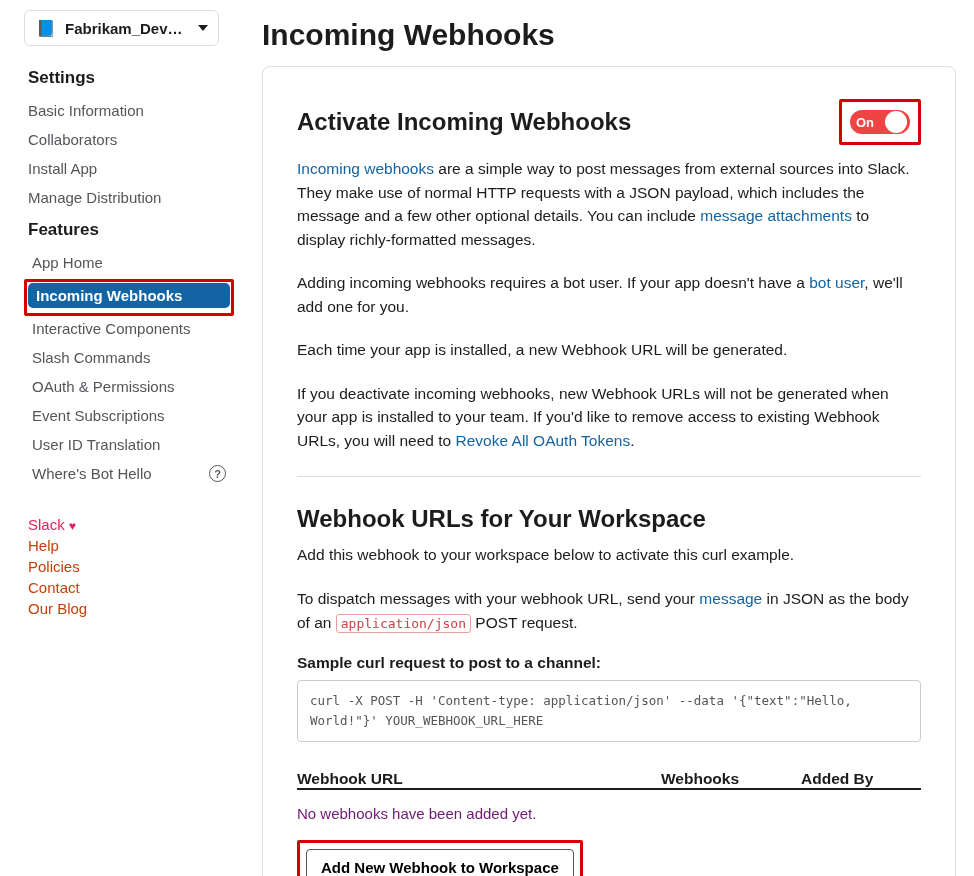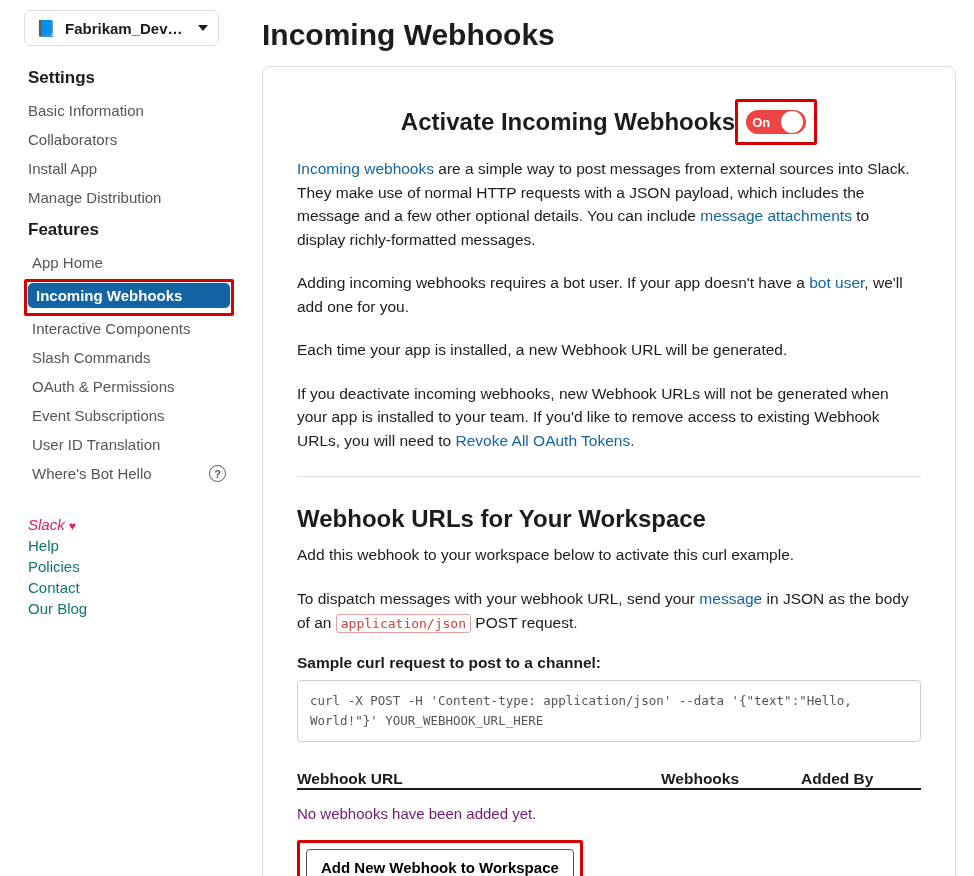--- a/index.html
+++ b/index.html
@@ -95,27 +95,26 @@
       font-size: 11px;
       font-weight: 700;
       color: #555;
     }
     .footer-links {
       margin-top: 28px;
     }
     .footer-links .link {
       display: block;
       font-size: 15px;
-      color: #0f766e;
+      color: #c2410c;
       padding: 2px 4px;
       cursor: pointer;
     }
     .footer-links .slack-link {
       color: #e01e5a;
-      font-style: italic;
     }
     .heart {
       color: #e01e5a;
       font-size: 12px;
     }
 
     .main {
       flex: 1;
       padding: 0 18px 0 22px;
     }
@@ -125,21 +124,21 @@
       margin: 18px 0 14px 0;
     }
     .panel {
       border: 1px solid #ddd;
       border-radius: 8px;
       padding: 32px 34px 22px 34px;
     }
     .panel-head-row {
       display: flex;
       align-items: center;
-      justify-content: center;
+      justify-content: space-between;
       margin-bottom: 12px;
     }
     .panel-title {
       font-size: 24px;
       font-weight: 900;
     }
     .toggle-box {
       border: 3px solid #d40000;
       padding: 8px;
       border-radius: 2px;

